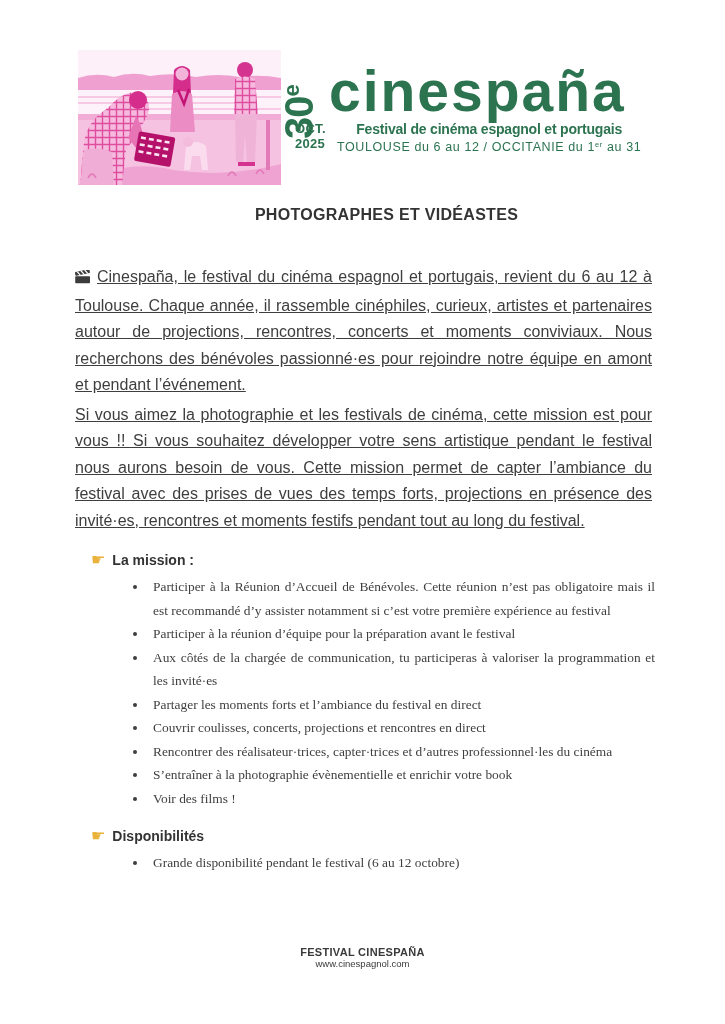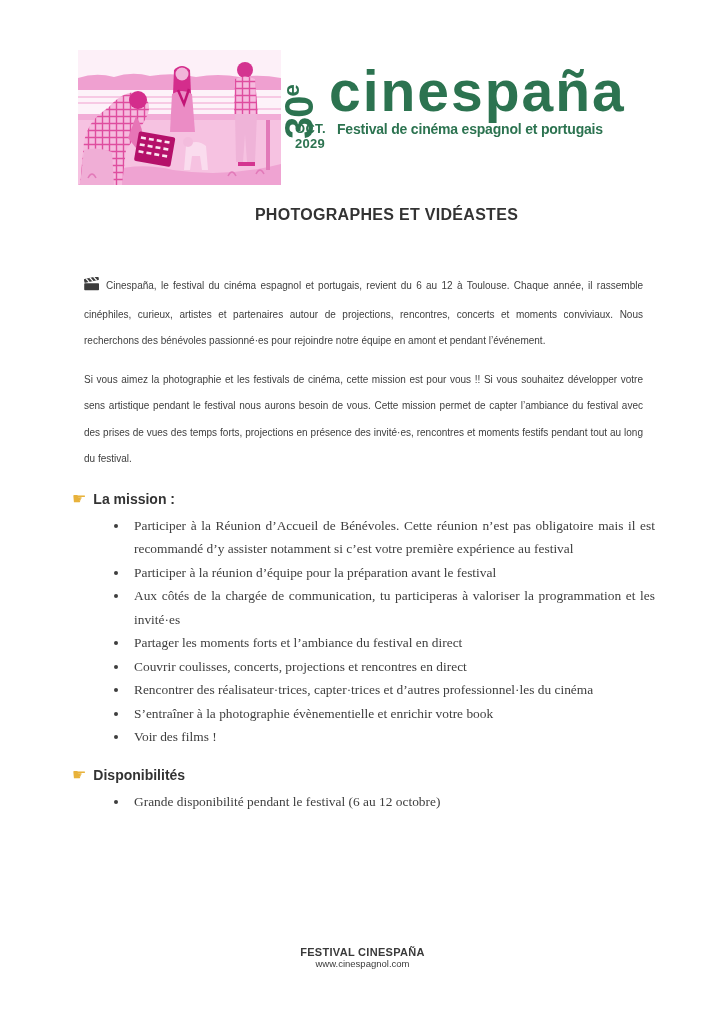--- a/index.html
+++ b/index.html
@@ -42,24 +42,24 @@
   .logo-dates sup{font-size:60%;vertical-align:4px;}
 
   
   .title{
     position:absolute;left:0;top:206px;width:100%;text-align:center;
     font-weight:bold;font-size:16px;letter-spacing:.3px;color:var(--heading);padding-left:24px;
   }
 
   
   .content{position:absolute;left:72px;top:261px;width:583px;}
-  .content p{margin:12px;text-align:justify;font-size:10px;line-height:26.5px;color:var(--text);}
+  .content p{margin:3px;text-align:justify;font-size:16px;line-height:26.5px;color:var(--text);text-decoration:underline;}
   .clap{display:inline-block;vertical-align:-2px;margin-right:6px;}
 
-  .section{margin-top:13px;}
+  .section{margin-top:13px;margin-left:19px;}
   .section-heading{font-weight:bold;font-size:14px;line-height:26px;color:var(--heading);}
   .hand{
     font-family:"DejaVu Sans",sans-serif;color:var(--hand);
     font-size:16px;margin-right:7px;font-weight:normal;
   }
   ul.bullets{margin:2px 0 0 0;padding:0 0 0 57px;list-style:disc;font-family:Liberation Serif, serif;}
   ul.bullets li{padding-left:5px;text-align:justify;font-size:13.4px;line-height:23.5px;color:var(--text);}
 
   
   .footer{position:absolute;left:0;top:946px;width:100%;text-align:center;color:#3a3a3a;}
@@ -124,24 +124,25 @@
       </svg>
     </div>
 
     <div class="edition"><span>30</span><sup>e</sup></div>
 
     <div class="brand">cinespaña</div>
 
     <div class="logo-meta">
       <div class="logo-month-year">
         <div>OCT.</div>
-        <div>2029</div>
+        <div>2025</div>
       </div>
       <div class="logo-sub">
         <div class="logo-subtitle">Festival de cinéma espagnol et portugais</div>
+        <div class="logo-dates"><span>TOULOUSE du 6 au 12 / OCCITANIE du 1</span><sup>er</sup><span> au 31</span></div>
       </div>
     </div>
   </div>
 
   <div class="title">PHOTOGRAPHES ET VIDÉASTES</div>
 
   <div class="content">
 
     <p><span class="clap"><svg width="16" height="14" viewBox="0 0 20 18">
             <g transform="rotate(-12 3 5)">

